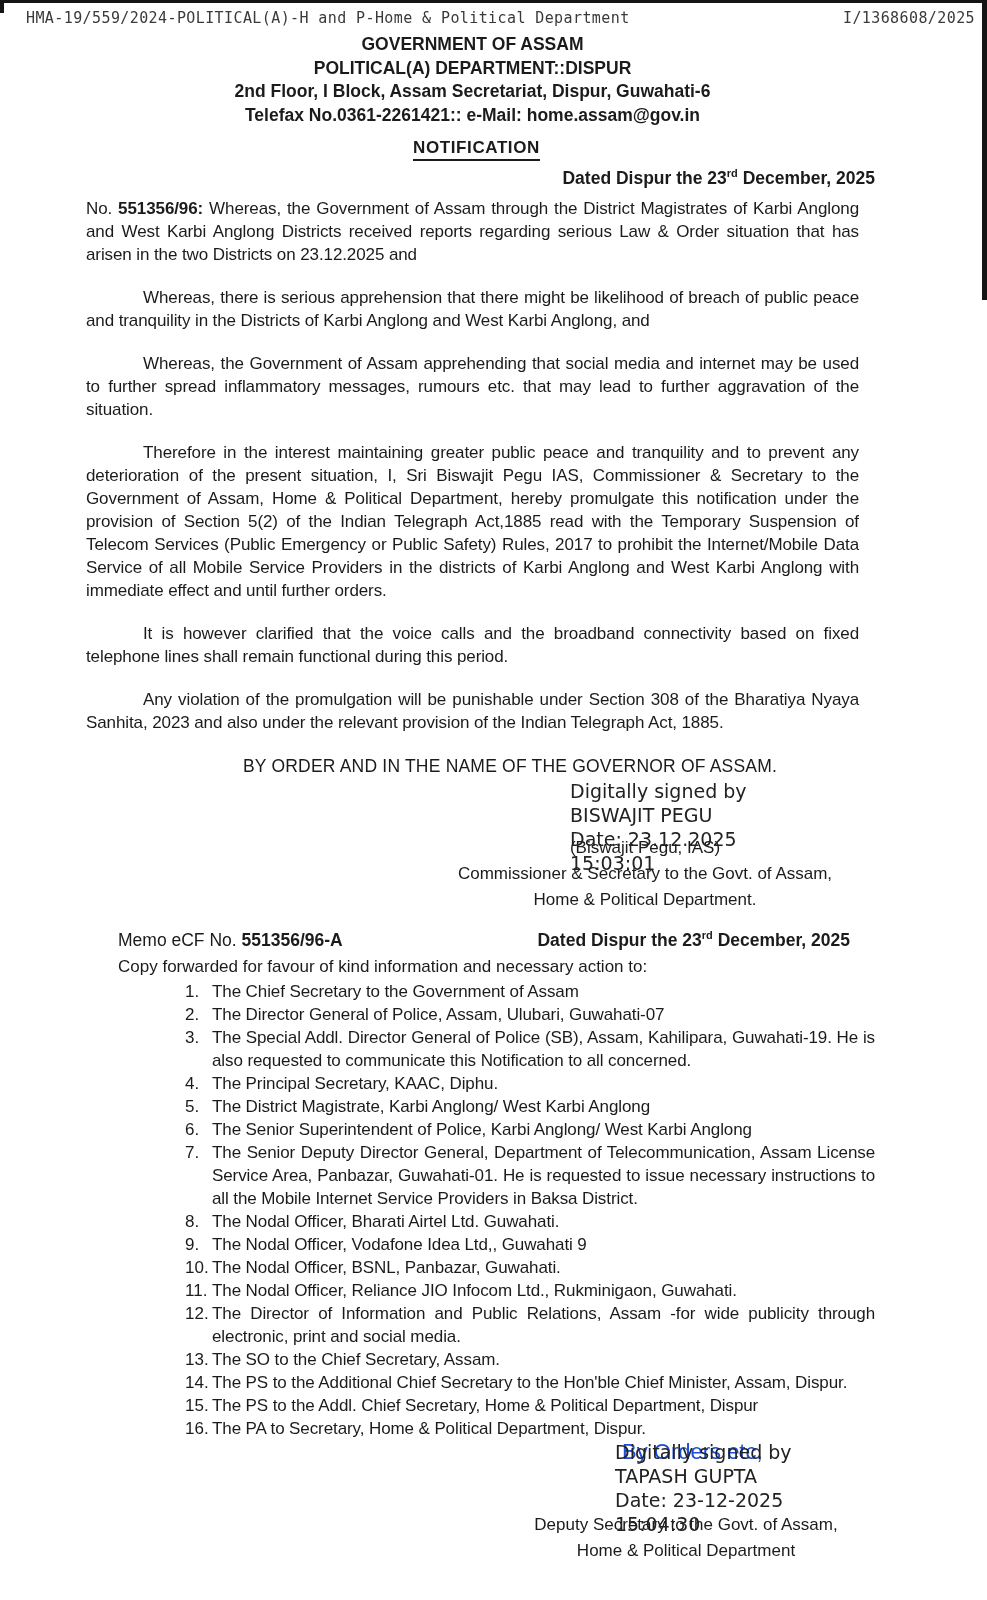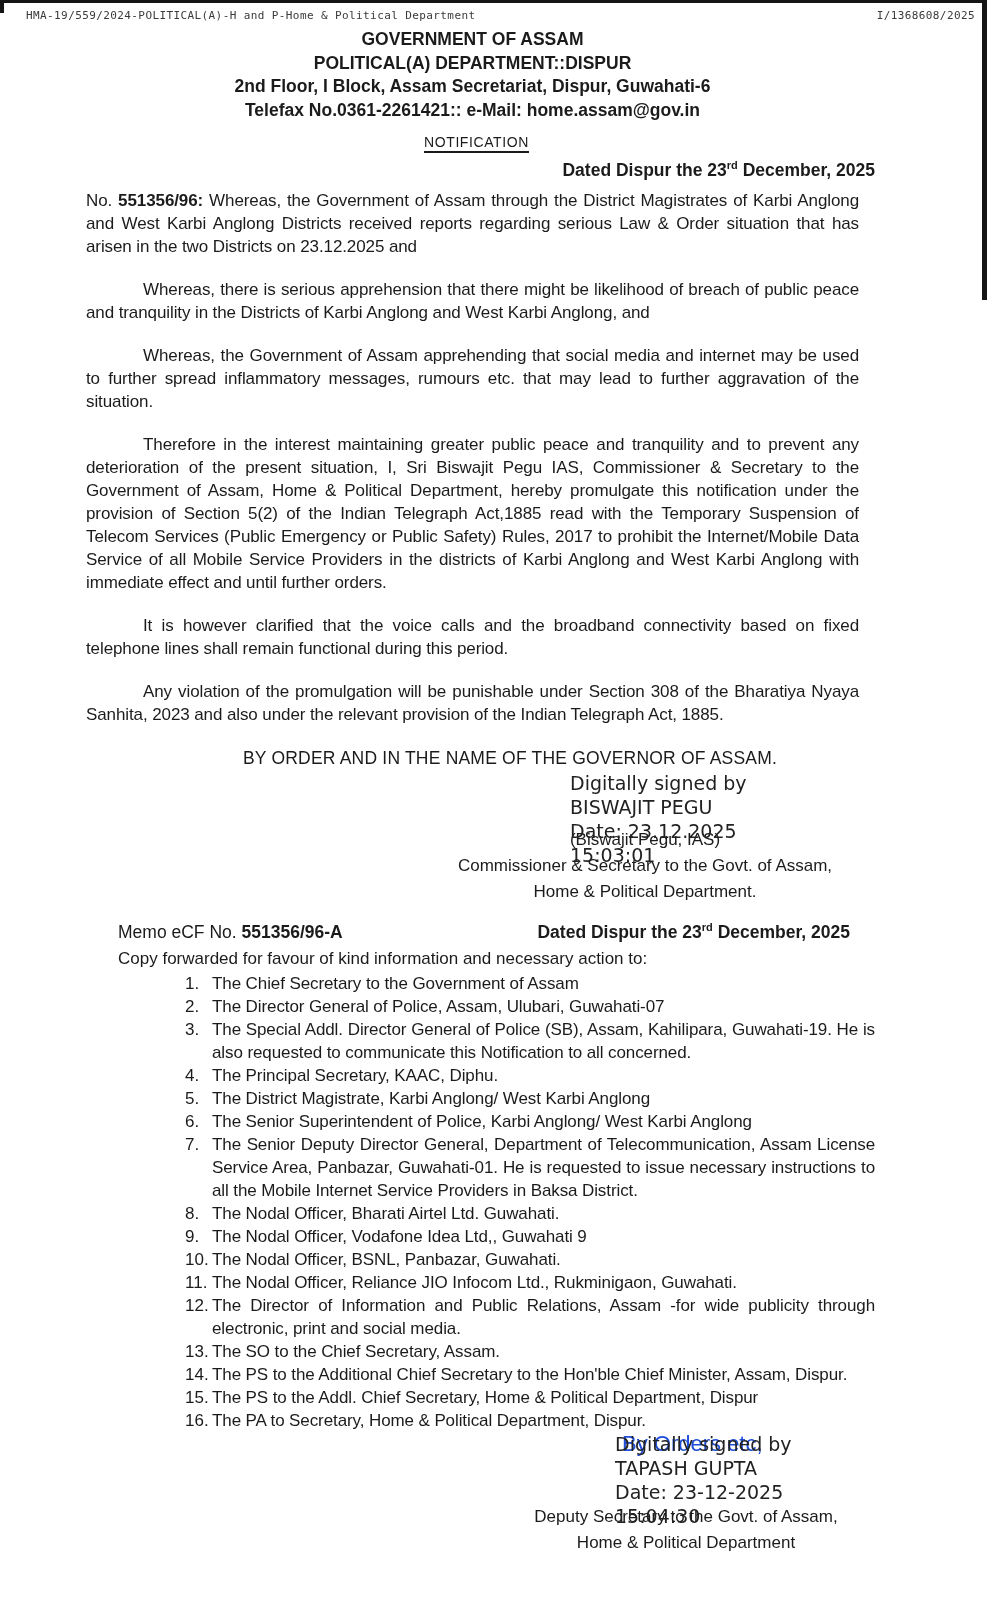--- a/index.html
+++ b/index.html
@@ -14,30 +14,30 @@
   }
   
   .scan-top{position:absolute;top:0;left:0;width:987px;height:3px;background:#151515;}
   .scan-right{position:absolute;top:0;right:0;width:5px;height:300px;background:#151515;}
   .scan-corner{position:absolute;top:0;left:0;width:4px;height:13px;background:#151515;}
 
   .meta-row{
     display:flex;justify-content:space-between;
     padding:9px 12px 0 26px;
     font-family:"DejaVu Sans Mono",monospace;
-    font-size:11px;color:#3a3a3a;letter-spacing:0.4px;text-align:center;
+    font-size:15px;color:#3a3a3a;letter-spacing:0.4px;text-align:center;
   }
   .content{padding:6px 112px 0 70px;}
 
   .org-header{text-align:center;font-weight:bold;font-size:17.5px;line-height:23.5px;}
   .org-header div{white-space:nowrap;}
 
   .notif-wrap{text-align:center;margin-top:11px;}
   .notif-title{
-    display:inline-block;font-weight:normal;font-size:14px;letter-spacing:0.6px;
+    display:inline-block;font-weight:bold;font-size:17px;letter-spacing:0.6px;
     border-bottom:2px solid #1b1b1b;padding-bottom:1px;margin-left:8px;
   }
   .date-line{
     text-align:right;font-weight:bold;font-size:17.5px;margin-top:6px;padding-right:0px;
   }
   sup{font-size:11px;}
 
   .para{
     font-size:17px;line-height:23px;text-align:justify;
     margin:16px;margin-top:20px;letter-spacing:-0.1px;

